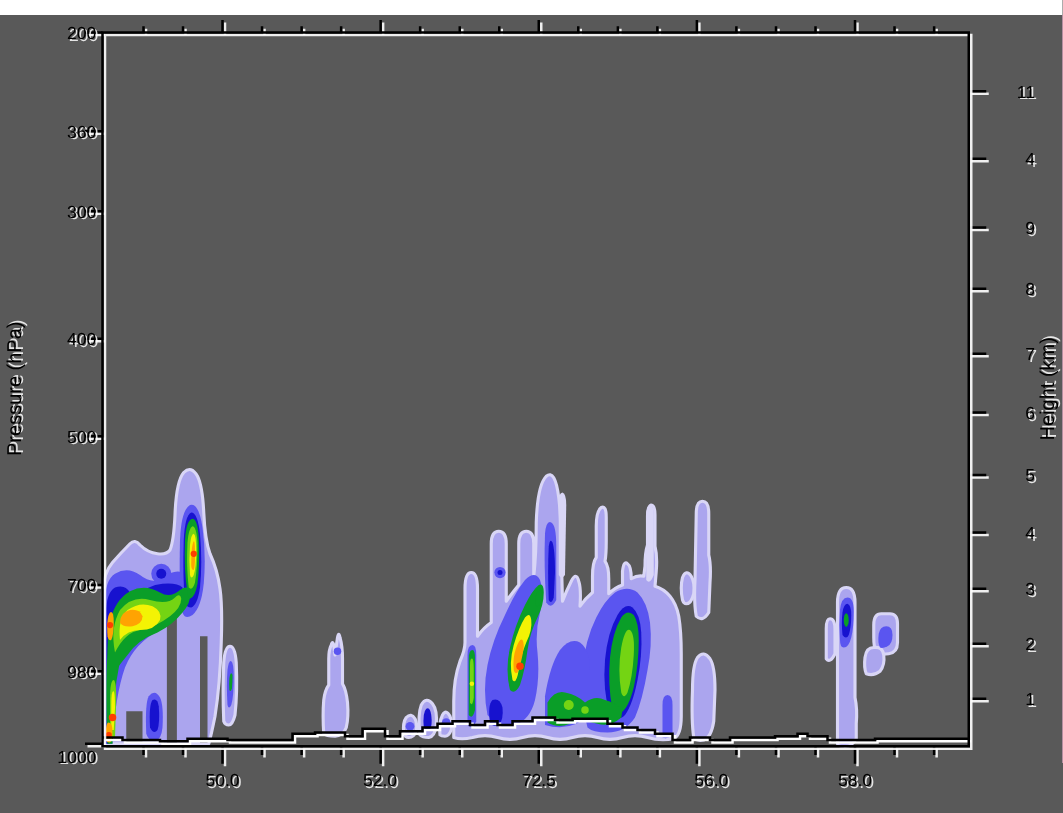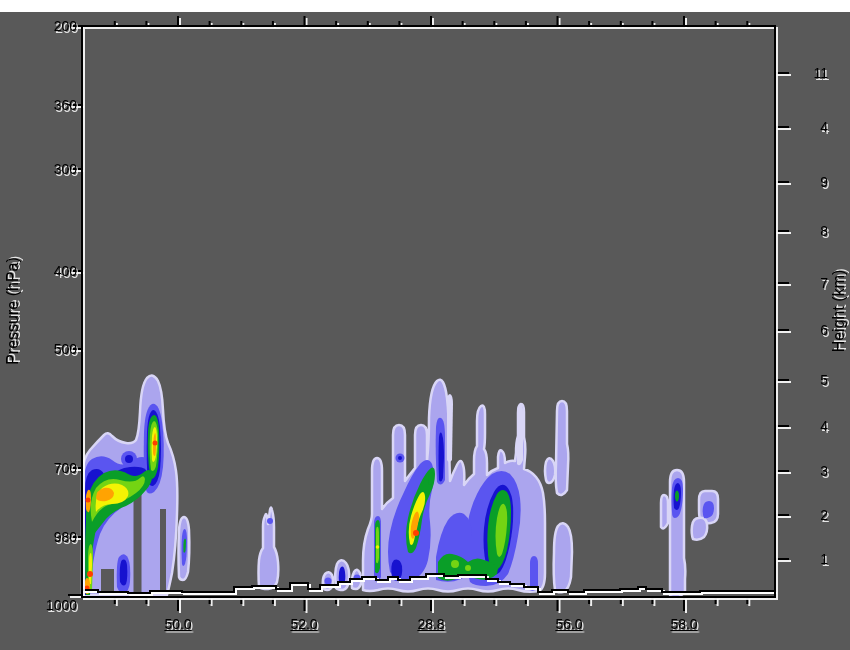--- a/index.html
+++ b/index.html
@@ -3,21 +3,21 @@
 <meta charset="utf-8">
 <style>
   html,body{margin:0;padding:0;}
   .stage{position:relative;width:850px;height:650px;background:#ec4899;overflow:hidden;
          font-family:"Liberation Sans","DejaVu Sans",sans-serif;margin-top:12px;}
   .stage svg{position:absolute;left:0;top:0;}
   .lbl{position:absolute;color:#000;font-size:14px;line-height:16px;
        text-shadow:1.5px 1.5px 0 rgba(255,255,255,0.85);white-space:nowrap;}
   .ylab{width:46px;text-align:right;}
   .rlab{width:34px;text-align:right;}
-  .xlab{width:60px;text-align:center;text-decoration:underline;}
+  .xlab{width:60px;text-align:center;}
   .title{position:absolute;color:#000;font-size:16px;line-height:18px;text-align:center;
          text-shadow:1.5px 1.5px 0 rgba(255,255,255,0.85);}
   .vert{transform:rotate(-90deg);transform-origin:center center;width:170px;height:18px;}
 </style>
 </head>
 <body>
 
 <div class="stage">
 
   <svg width="850" height="650" viewBox="0 0 850 650">
@@ -196,20 +196,20 @@
   <div class="lbl rlab" style="left:794px;top:263px">7</div>
   <div class="lbl rlab" style="left:794px;top:310px">6</div>
   <div class="lbl rlab" style="left:794px;top:360px">5</div>
   <div class="lbl rlab" style="left:794px;top:406px">4</div>
   <div class="lbl rlab" style="left:794px;top:451px">3</div>
   <div class="lbl rlab" style="left:794px;top:495px">2</div>
   <div class="lbl rlab" style="left:794px;top:539px">1</div>
 
   <div class="lbl xlab" style="left:148px;top:604px">50.0</div>
   <div class="lbl xlab" style="left:274px;top:604px">52.0</div>
-  <div class="lbl xlab" style="left:401px;top:604px">28.8</div>
+  <div class="lbl xlab" style="left:401px;top:604px">72.5</div>
   <div class="lbl xlab" style="left:539px;top:604px">56.0</div>
   <div class="lbl xlab" style="left:654px;top:604px">58.0</div>
 
   <div class="title vert" style="left:-72px;top:290px">Pressure (hPa)</div>
   <div class="title vert" style="left:754px;top:290px">Height (km)</div>
 
 </div>
 
 </body></html>

